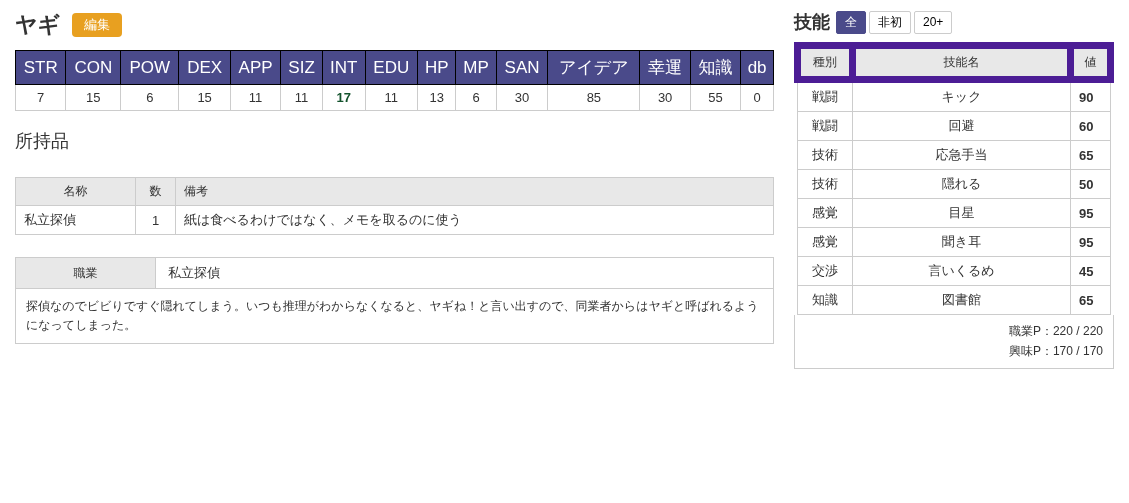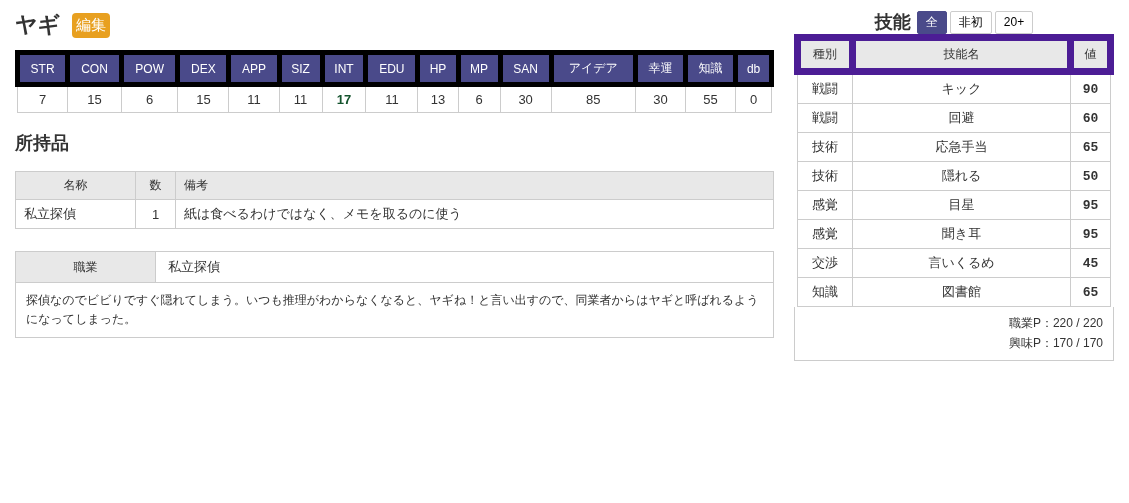--- a/index.html
+++ b/index.html
@@ -33,56 +33,56 @@
     }
     .char-name {
       font-size: 22px;
       font-weight: bold;
     }
     .edit-button {
       background: #e8a020;
       color: #fff;
       border: none;
       border-radius: 4px;
-      padding: 3px 4px;
-      font-size: 15px;
+      padding: 3px 12px;
+      font-size: 13px;
       cursor: pointer;
     }
 
     
     .stats-table {
       width: 100%;
       border-collapse: collapse;
       margin-bottom: 18px;
     }
     .stats-table th {
       background: #4a4a8a;
       color: #fff;
       text-align: center;
       padding: 5px 4px;
       font-weight: normal;
-      font-size: 12px;
-      border: 5px solid #000000;
+      font-size: 17px;
+      border: 1px solid #000000;
     }
     .stats-table td {
       text-align: center;
       padding: 5px 4px;
       border: 1px solid #ccc;
       font-size: 13px;
     }
     .stats-table td.highlight {
       color: #14532d;
       font-weight: bold;
     }
 
     
     .section-title {
       font-size: 18px;
-      font-weight: bold;
-      margin-bottom: 16px;
+      font-weight: normal;
+      margin-bottom: 24px;
     }
     .possessions-table {
       width: 100%;
       border-collapse: collapse;
       margin-bottom: 22px;
     }
     .possessions-table th {
       background: #e8e8e8;
       border: 1px solid #ccc;
       padding: 5px 8px;
@@ -129,21 +129,21 @@
       font-size: 12px;
       line-height: 1.6;
       color: #333;
     }
 
     
     .skills-header {
       display: flex;
       align-items: center;
       gap: 6px;
-      justify-content: center;
+      margin-bottom: 8px;
     }
     .skills-title {
       font-size: 18px;
       font-weight: bold;
     }
     .skill-filter-btn {
       border: 1px solid #ccc;
       background: #fff;
       padding: 2px 8px;
       font-size: 12px;
@@ -167,21 +167,21 @@
       font-weight: normal;
       font-size: 12px;
     }
     .skills-table td {
       border: 1px solid #ccc;
       padding: 5px 8px;
       font-size: 13px;
     }
     .skills-table td:nth-child(1) { text-align: center; width: 55px; }
     .skills-table td:nth-child(2) { text-align: center; }
-    .skills-table td:nth-child(3) { text-align: center; width: 40px; font-weight: bold; font-family: Liberation Mono, monospace; }
+    .skills-table td:nth-child(3) { width: 40px; font-weight: bold; }
     .skills-footer {
       border: 1px solid #ccc;
       border-top: none;
       padding: 6px 10px;
       font-size: 12px;
       line-height: 1.7;
       text-align: right;
     }
   </style>
 </head>

